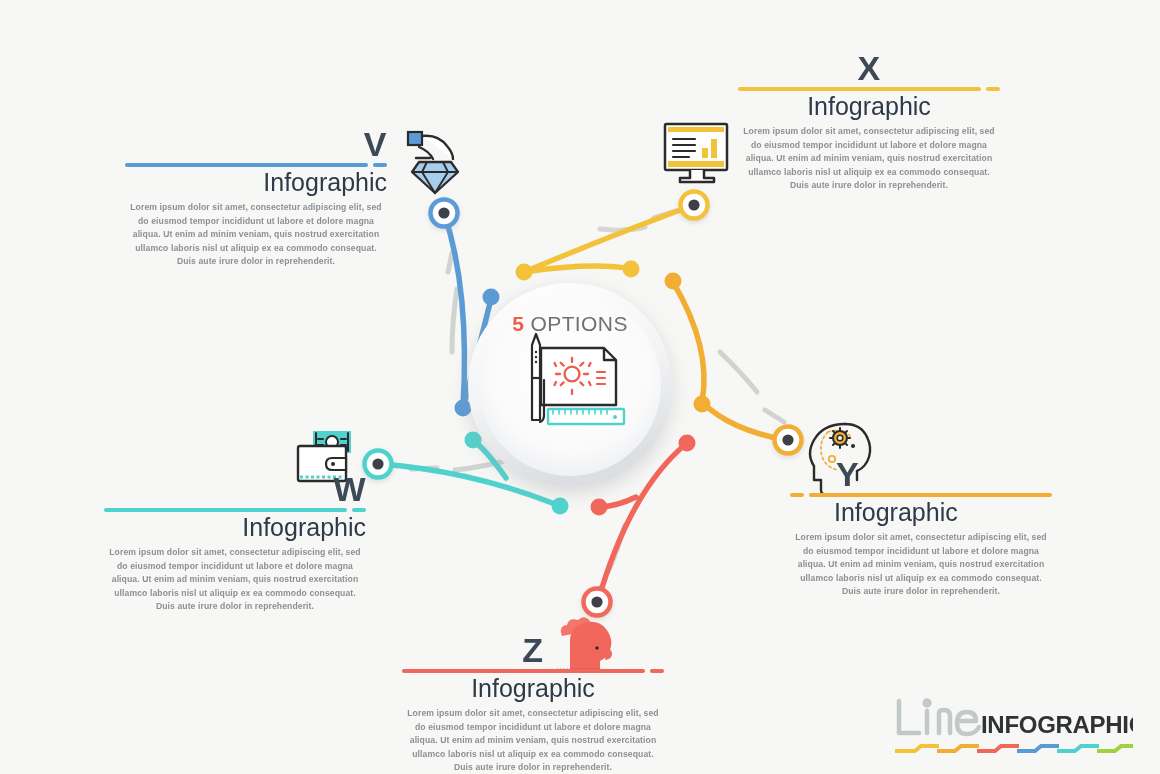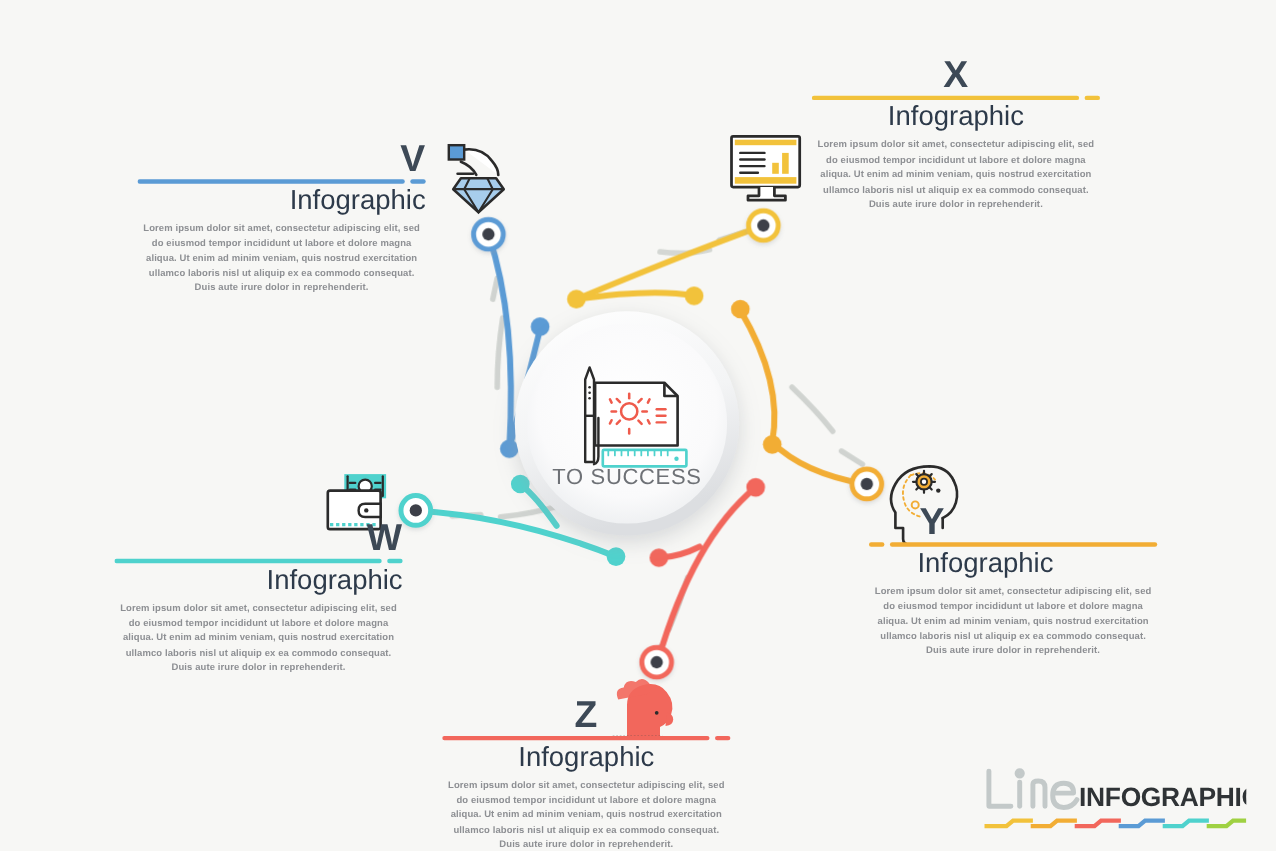--- a/index.html
+++ b/index.html
@@ -390,21 +390,23 @@
   <div class="option ar align-right" id="opt-w" style="left:104px; top:473px; width:262px;">
     <div class="opt-letter">W</div>
     <div class="rule-wrap">
       <div class="rule-long" style="background:#4fd2cd;"></div>
       <div class="rule-short" style="background:#4fd2cd;"></div>
     </div>
     <div class="opt-title">Infographic</div>
     <div class="opt-body">Lorem ipsum dolor sit amet, consectetur adipiscing elit, sed do eiusmod tempor incididunt ut labore et dolore magna aliqua. Ut enim ad minim veniam, quis nostrud exercitation ullamco laboris nisl ut aliquip ex ea commodo consequat. Duis aute irure dolor in reprehenderit.</div>
   </div>
 
-  <div class="center-bottom" style="left:450px; top:423px;">TO SUCCESS</div>
+  <div class="center-top" style="left:450px; top:312px;">
+    <span class="num">5</span><span class="word"> OPTIONS</span>
+  </div>
 
   <div id="logo">
     <svg width="240" height="62" viewBox="0 0 240 62">
 
       <g fill="none" stroke="#c3c9c9" stroke-width="4.5" stroke-linecap="round" stroke-linejoin="round">
         <path d="M6 4 V36 H26"></path>
         <path d="M34 14 V36"></path>
         <circle cx="34" cy="6" r="2.4"></circle>
         <path d="M46 36 V16 q0 -3 5 -3 q6 0 6 6 V36"></path>
         <path d="M86 30 q-4 7 -12 7 q-10 0 -10 -11 q0 -11 10 -11 q9 0 9 9 H65"></path>

